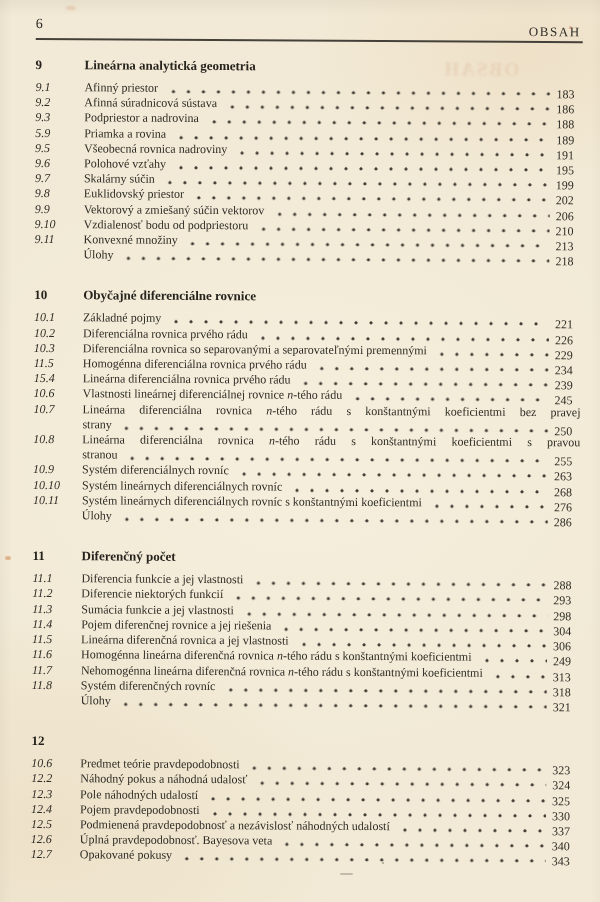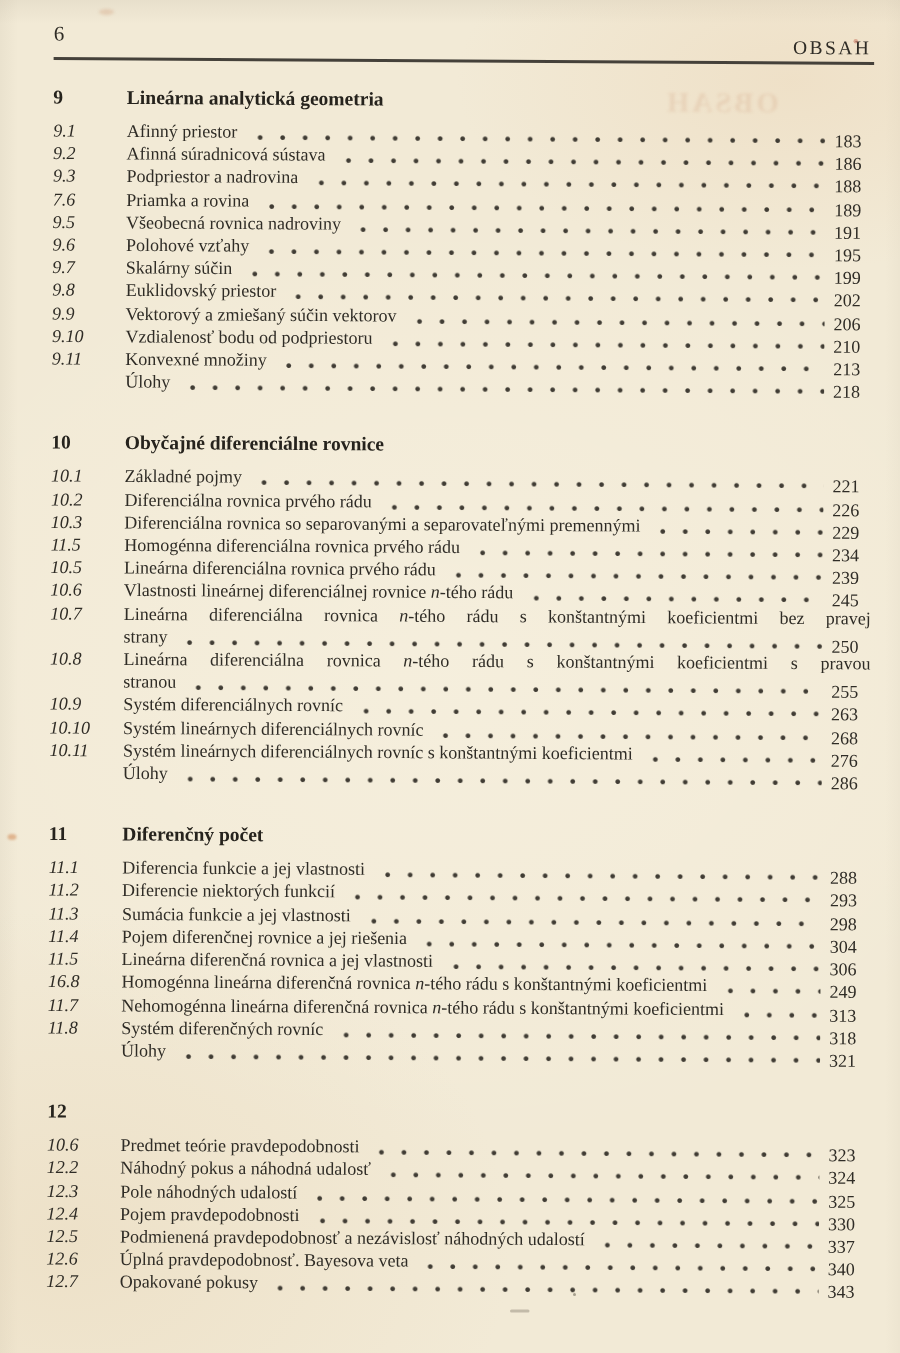--- a/index.html
+++ b/index.html
@@ -110,21 +110,21 @@
             <span class="enum">9.3</span>
             <div class="mid">
               <div class="line last">
                 <span class="t">Podpriestor a nadrovina</span>
                 <span class="leader"></span>
                 <span class="pg">188</span>
               </div>
             </div>
           </div>
           <div class="row">
-            <span class="enum">7.6</span>
+            <span class="enum">5.9</span>
             <div class="mid">
               <div class="line last">
                 <span class="t">Priamka a rovina</span>
                 <span class="leader"></span>
                 <span class="pg">189</span>
               </div>
             </div>
           </div>
           <div class="row">
             <span class="enum">9.5</span>
@@ -246,21 +246,21 @@
             <span class="enum">11.5</span>
             <div class="mid">
               <div class="line last">
                 <span class="t">Homogénna diferenciálna rovnica prvého rádu</span>
                 <span class="leader"></span>
                 <span class="pg">234</span>
               </div>
             </div>
           </div>
           <div class="row">
-            <span class="enum">10.5</span>
+            <span class="enum">15.4</span>
             <div class="mid">
               <div class="line last">
                 <span class="t">Lineárna diferenciálna rovnica prvého rádu</span>
                 <span class="leader"></span>
                 <span class="pg">239</span>
               </div>
             </div>
           </div>
           <div class="row">
             <span class="enum">10.6</span>
@@ -384,21 +384,21 @@
             <span class="enum">11.5</span>
             <div class="mid">
               <div class="line last">
                 <span class="t">Lineárna diferenčná rovnica a jej vlastnosti</span>
                 <span class="leader"></span>
                 <span class="pg">306</span>
               </div>
             </div>
           </div>
           <div class="row">
-            <span class="enum">16.8</span>
+            <span class="enum">11.6</span>
             <div class="mid">
               <div class="line last">
                 <span class="t">Homogénna lineárna diferenčná rovnica <i>n</i>-tého rádu s konštantnými koeficientmi</span>
                 <span class="leader"></span>
                 <span class="pg">249</span>
               </div>
             </div>
           </div>
           <div class="row">
             <span class="enum">11.7</span>

